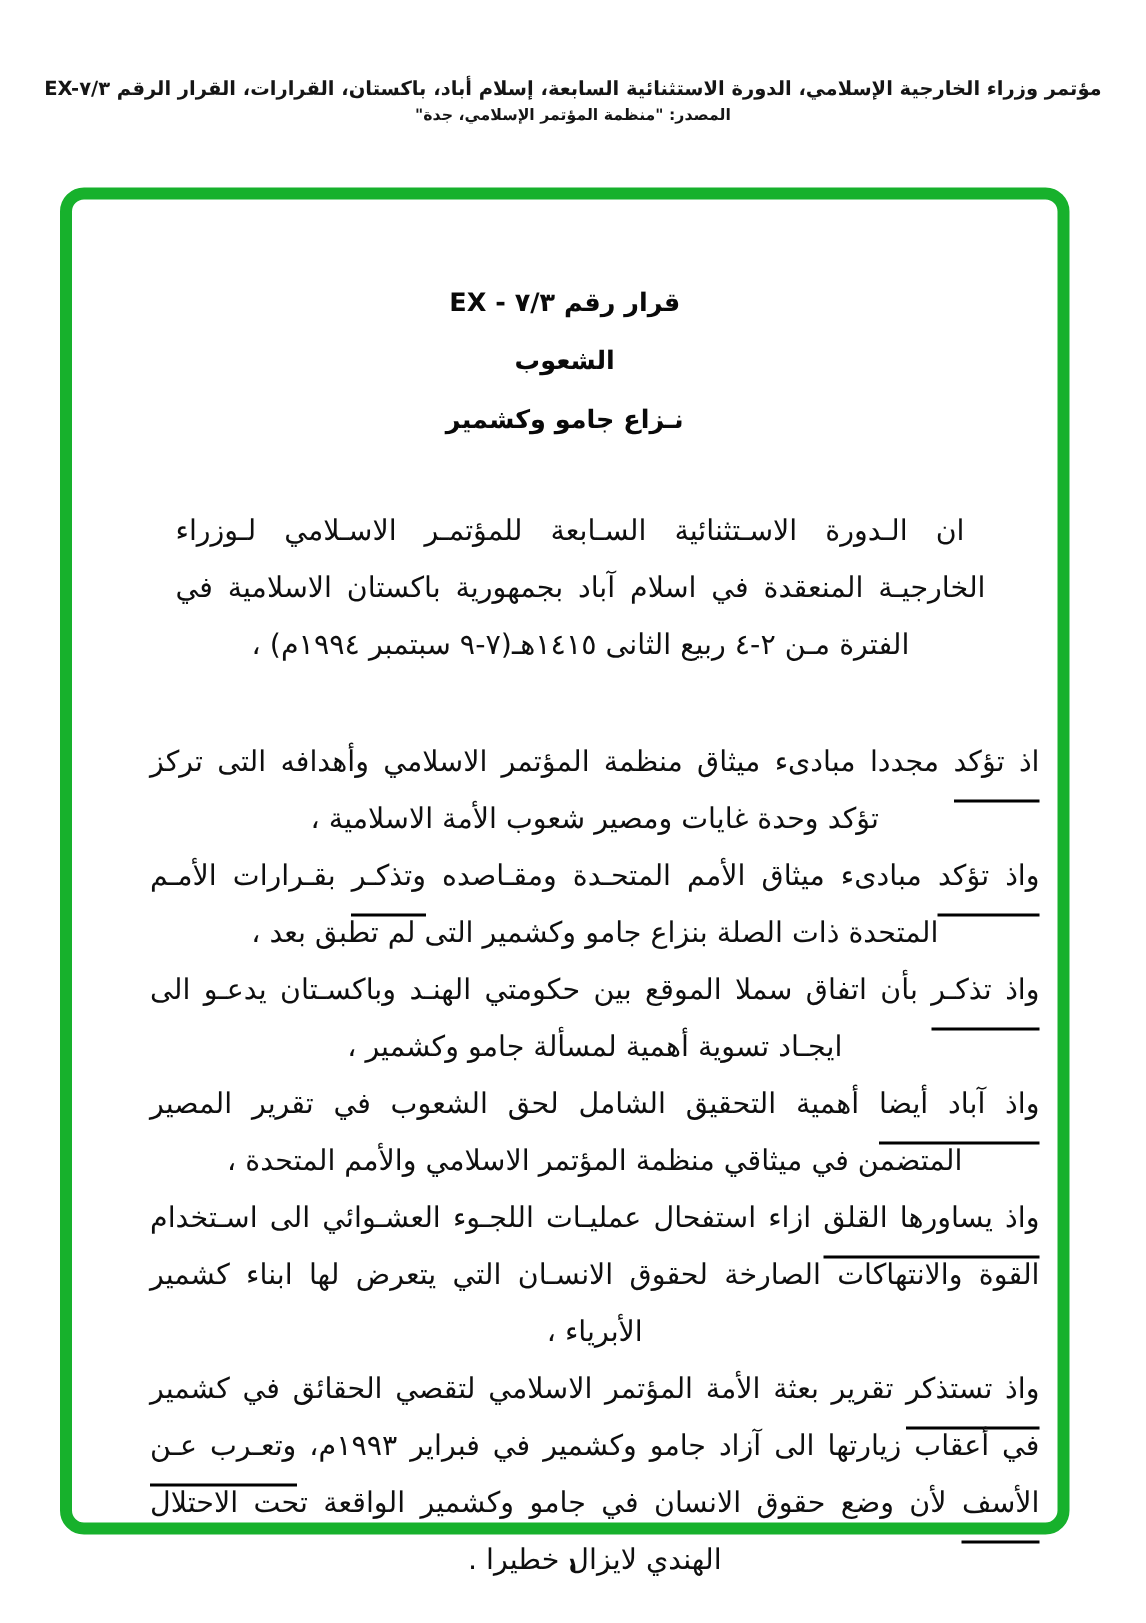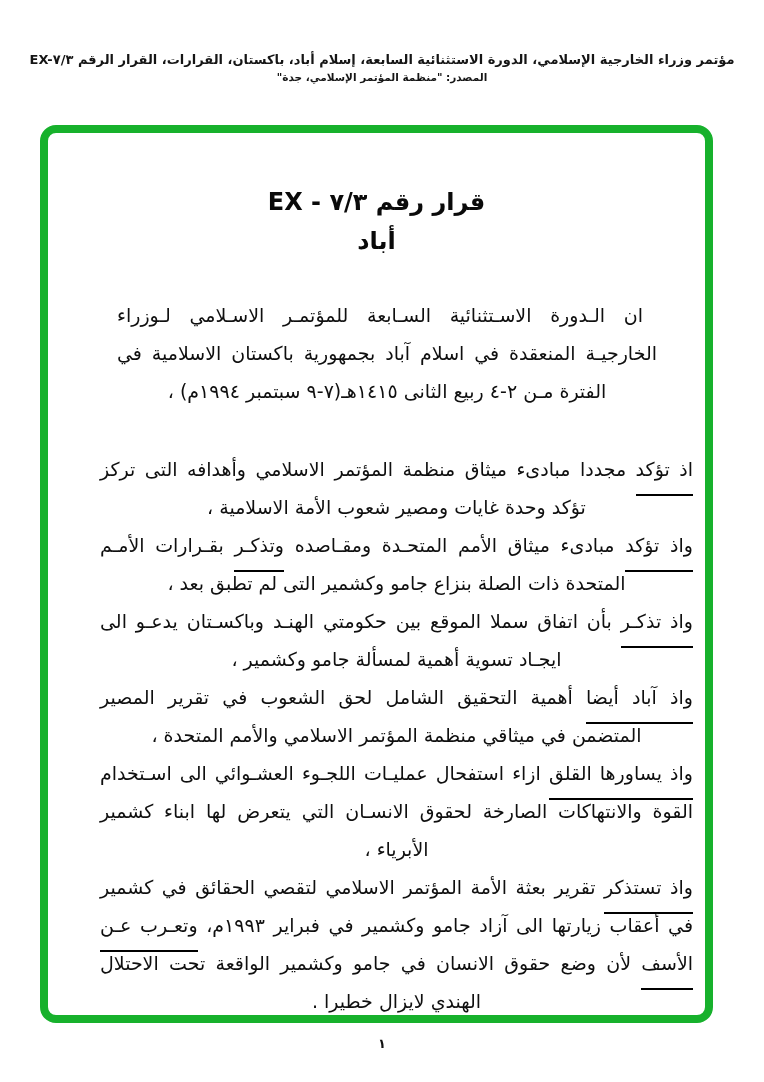--- a/index.html
+++ b/index.html
@@ -36,21 +36,21 @@
     border-radius: 16px;
     box-sizing: border-box;
     background: #ffffff;
   }
 
   .title-block {
     margin-top: 50px;
     direction: rtl;
     text-align: center;
     font-weight: bold;
-    font-size: 24px;
+    font-size: 17px;
     line-height: 39px;
     color: #0a0a0a;
   }
 
   .body-text {
     direction: rtl;
     margin: 35px 12px 0 52px;
   }
   .para {
     margin: 0;
@@ -89,21 +89,22 @@
 
   <div class="doc-header">
     <div class="line1">مؤتمر وزراء الخارجية الإسلامي، الدورة الاستثنائية السابعة، إسلام أباد، باكستان، القرارات، القرار الرقم ‪EX-٧/٣‬</div>
     <div class="line2">المصدر: "منظمة المؤتمر الإسلامي، جدة"</div>
   </div>
 
   <div class="frame" style="border-color: rgb(23, 177, 44);">
 
     <div class="title-block">
       <div>قرار رقم ٧/٣ - EX</div>
-      <div>أباد</div>
+      <div>الشعوب</div>
+      <div>نـزاع جامو وكشمير</div>
     </div>
 
     <div class="body-text" id="paras">
         <p class="para preamble"><span>ان الـدورة الاسـتثنائية السـابعة للمؤتمـر الاسـلامي لـوزراء الخارجيـة المنعقدة في اسلام آباد بجمهورية باكستان الاسلامية في الفترة مـن ٢-٤ ربيع الثانى ١٤١٥هـ(٧-٩ سبتمبر ١٩٩٤م) ،</span></p>
         <p class="para"><span class="headword">اذ تؤكد</span><span> مجددا مبادىء ميثاق منظمة المؤتمر الاسلامي وأهدافه التى تركز تؤكد وحدة غايات ومصير شعوب الأمة الاسلامية ،</span></p>
         <p class="para"><span class="headword">واذ تؤكد</span><span> مبادىء ميثاق الأمم المتحـدة ومقـاصده </span><span class="headword">وتذكـر</span><span> بقـرارات الأمـم المتحدة ذات الصلة بنزاع جامو وكشمير التى لم تطبق بعد ،</span></p>
         <p class="para"><span class="headword">واذ تذكـر</span><span> بأن اتفاق سملا الموقع بين حكومتي الهنـد وباكسـتان يدعـو الى ايجـاد تسوية أهمية لمسألة جامو وكشمير ،</span></p>
         <p class="para"><span class="headword">واذ آباد أيضا</span><span> أهمية التحقيق الشامل لحق الشعوب في تقرير المصير المتضمن في ميثاقي منظمة المؤتمر الاسلامي والأمم المتحدة ،</span></p>
         <p class="para"><span class="headword">واذ يساورها القلق</span><span> ازاء استفحال عمليـات اللجـوء العشـوائي الى اسـتخدام القوة والانتهاكات الصارخة لحقوق الانسـان التي يتعرض لها ابناء كشمير الأبرياء ،</span></p>
         <p class="para"><span class="headword">واذ تستذكر</span><span> تقرير بعثة الأمة المؤتمر الاسلامي لتقصي الحقائق في كشمير في أعقاب زيارتها الى آزاد جامو وكشمير في فبراير ١٩٩٣م، </span><span class="headword">وتعـرب عـن الأسف</span><span> لأن وضع حقوق الانسان في جامو وكشمير الواقعة تحت الاحتلال الهندي لايزال خطيرا .</span></p>

